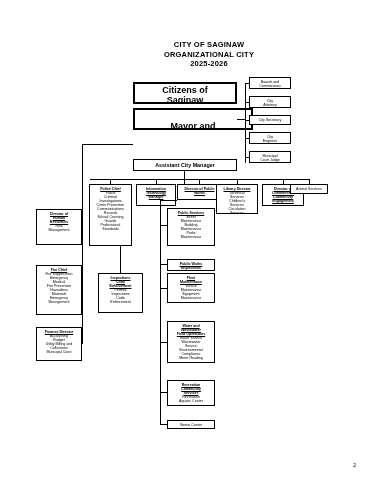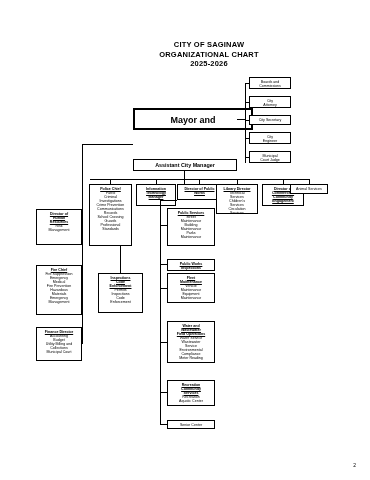--- a/index.html
+++ b/index.html
@@ -19,21 +19,21 @@
   .box{
     position:absolute;box-sizing:border-box;border:1px solid #000;
     background:#fff;color:#000;text-align:center;overflow:hidden;
   }
   .box .hd{font-weight:bold;text-decoration:underline;}
   .box .ln{display:block;}
 
   .b-citizens{width:104px;height:22px;left:133px;top:82px;border-width:2px;
     font-size:9px;font-weight:bold;line-height:10px;padding-top:1px;}
   .b-mayor{width:120px;height:22px;left:133px;top:108px;border-width:2px;
-    font-size:9px;font-weight:bold;line-height:10px;padding-top:5px;}
+    font-size:9px;font-weight:bold;line-height:10px;padding-top:11px;}
   .b-cm{width:104px;height:16px;left:133px;top:136px;border-width:2px;
     font-size:9px;font-weight:bold;line-height:15px;}
   .b-acm{width:104px;height:12px;left:133px;top:159px;border-width:1.5px;
     font-size:5.4px;font-weight:bold;line-height:11px;}
 
   
   .rstack{width:42px;left:249px;font-size:3.6px;line-height:4.2px;
     padding-top:2px;}
   .r1{top:77px;height:12px;}
   .r2{top:96px;height:12px;}
@@ -78,24 +78,28 @@
 
   .pagenum{position:absolute;right:14px;bottom:12px;font-size:5px;color:#000;}
 </style>
 </head>
 <body>
 
 <div id="page">
 
   <div class="title">
     <div>CITY OF SAGINAW</div>
-    <div>ORGANIZATIONAL CHART</div>
+    <div>ORGANIZATIONAL CITY</div>
     <div>2025-2026</div>
   </div>
 
+  <div class="box b-citizens">
+    <span class="ln">Citizens of</span>
+    <span class="ln">Saginaw</span>
+  </div>
 
   <div class="ln-v2" style="left:184px;top:104px;height:4px;"></div>
 
   <div class="box b-mayor">
     <span class="ln">Mayor and</span>
   </div>
 
   <div class="ln-v2" style="left:184px;top:130px;height:6px;"></div>
 
 

